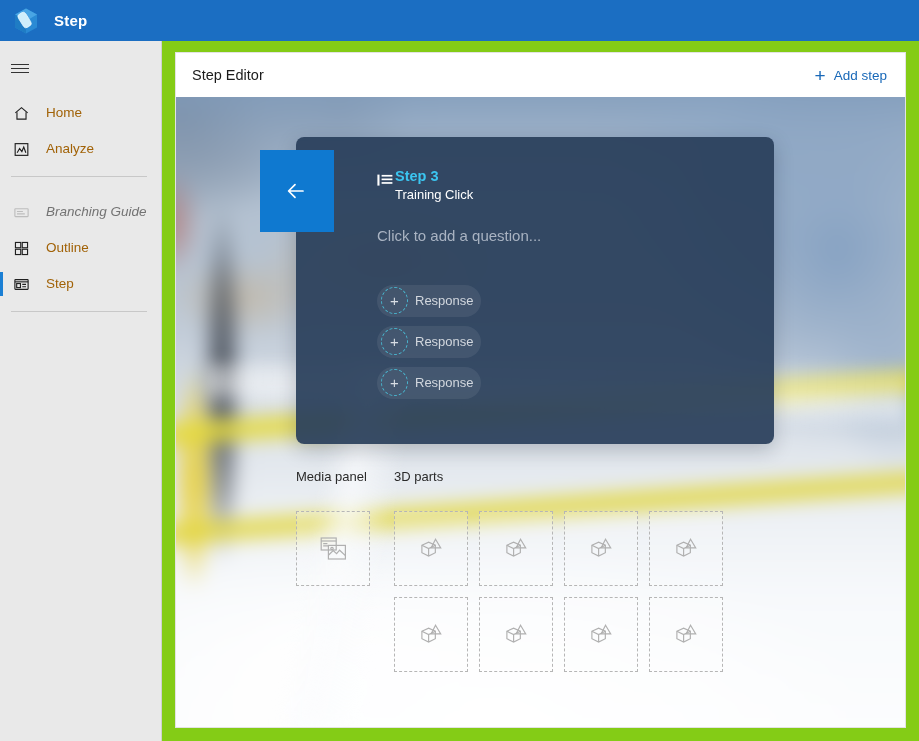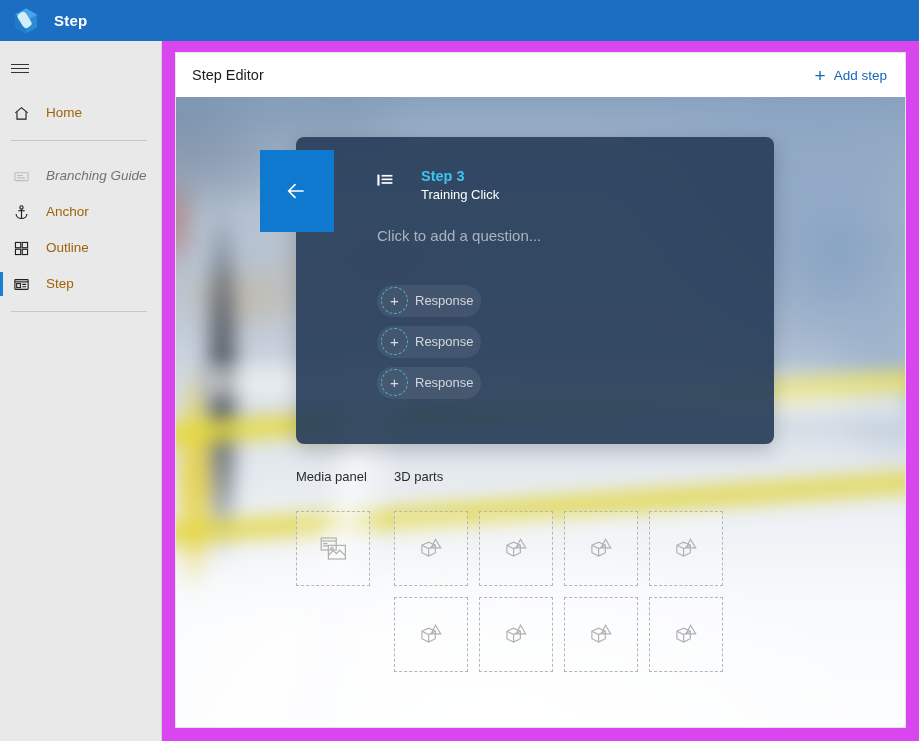--- a/index.html
+++ b/index.html
@@ -121,21 +121,21 @@
     background: #c8c8c8;
     margin: 9px 14px 9px 11px;
   }
   .sb-icon { stroke: #202020; stroke-width: 1.2; fill: none; }
   .sb-icon.dim { stroke: #bdbdbd; }
 
   
   .main {
     flex: 1;
     min-width: 0;
-    background: #d946ef;
+    background: #84cc16;
     padding: 11px 13px 13px 13px;
     box-sizing: border-box;
     display: flex;
     flex-direction: column;
   }
   .panel {
     flex: 1;
     min-height: 0;
     background: #ffffff;
     border: 1px solid #e3e3e3;
@@ -249,21 +249,21 @@
     height: 82px;
     background: #0f79d0;
     display: flex;
     align-items: center;
     justify-content: center;
     cursor: pointer;
   }
   .card-head {
     display: flex;
     align-items: flex-start;
-    gap: 28px;
+    gap: 2px;
   }
   .list-icon-box {
     margin-top: 6px;
     flex: 0 0 16px;
   }
   .step-num {
     color: #3bc5f0;
     font-size: 14.5px;
     font-weight: bold;
     line-height: 1.25;
@@ -386,48 +386,46 @@
         <div class="nav-item">
           <span class="nav-icon">
             <svg width="17" height="17" viewBox="0 0 18 18" class="sb-icon">
               <path d="M2.5 8.3 L9 2.8 L15.5 8.3"></path>
               <path d="M4.2 7.7 L4.2 15 L13.8 15 L13.8 7.7"></path>
             </svg>
           </span>
           <span class="nav-label">Home</span>
         </div>
 
+        <div class="nav-item">
+          <span class="nav-icon">
+            <svg width="17" height="17" viewBox="0 0 18 18" class="sb-icon">
+              <rect x="2.3" y="2.8" width="13.4" height="12.4"></rect>
+              <path d="M4.4 12.4 L7 8 L9.4 11.2 L11.4 6.4 L13.6 12.4"></path>
+            </svg>
+          </span>
+          <span class="nav-label">Analyze</span>
+        </div>
 
       </div>
 
       <div class="nav-sep"></div>
 
       <div class="nav-group">
 
         <div class="nav-item disabled">
           <span class="nav-icon">
             <svg width="17" height="17" viewBox="0 0 18 18" class="sb-icon dim">
               <rect x="2" y="5" width="14" height="8.4" rx="0.6"></rect>
               <path d="M4.2 8 L10.5 8 M4.2 10.4 L12.5 10.4"></path>
             </svg>
           </span>
           <span class="nav-label">Branching Guide</span>
         </div>
 
-        <div class="nav-item">
-          <span class="nav-icon">
-            <svg width="17" height="17" viewBox="0 0 18 18" class="sb-icon">
-              <circle cx="9" cy="3.6" r="1.7"></circle>
-              <path d="M9 5.3 L9 15.4"></path>
-              <path d="M5.6 7.1 L12.4 7.1"></path>
-              <path d="M3.3 10.6 C3.3 13.6 6 15.4 9 15.4 C12 15.4 14.7 13.6 14.7 10.6"></path>
-            </svg>
-          </span>
-          <span class="nav-label">Anchor</span>
-        </div>
 
         <div class="nav-item">
           <span class="nav-icon">
             <svg width="17" height="17" viewBox="0 0 18 18" class="sb-icon">
               <rect x="2.6" y="2.6" width="5.6" height="5.6"></rect>
               <rect x="9.8" y="2.6" width="5.6" height="5.6"></rect>
               <rect x="2.6" y="9.8" width="5.6" height="5.6"></rect>
               <rect x="9.8" y="9.8" width="5.6" height="5.6"></rect>
             </svg>
           </span>

